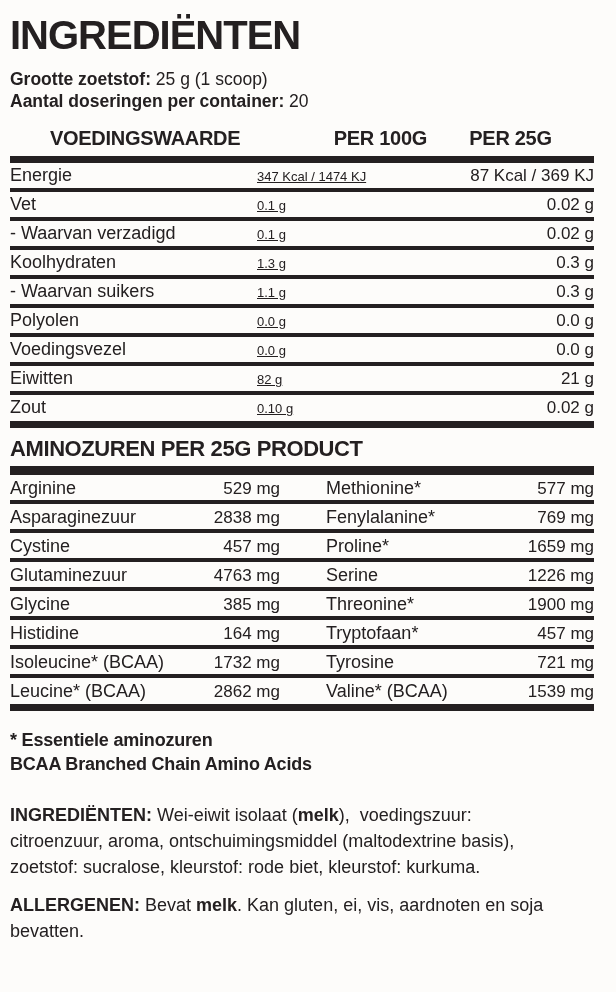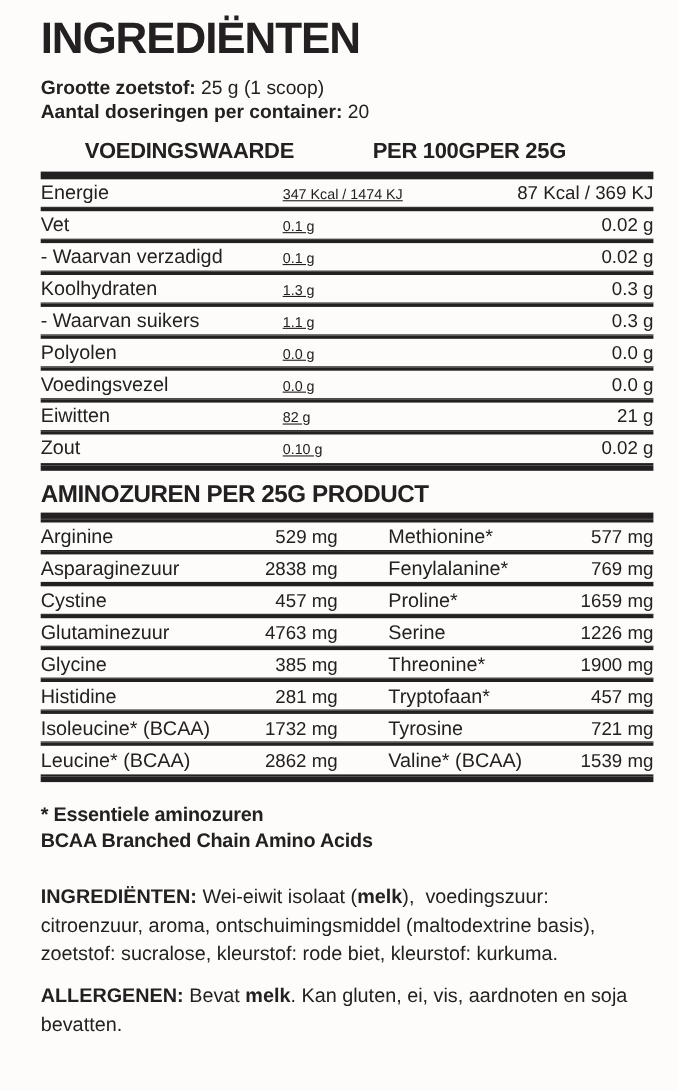--- a/index.html
+++ b/index.html
@@ -6,21 +6,21 @@
     --ink:#242021;
     --bg:#fdfcfa;
   }
   *{margin:0;padding:0;box-sizing:border-box;}
   html,body{width:616px;height:992px;overflow:hidden;}
   body{
     background:var(--bg);
     color:var(--ink);
     font-family:"Liberation Sans", sans-serif;
   }
-  .page{width:616px;height:992px;padding:12px 22px 0 37px;}
+  .page{width:616px;height:992px;padding:12px 22px 0 10px;}
 
   
   .main-title{
     font-size:40px;
     font-weight:800;
     letter-spacing:-1px;
     line-height:46px;
   }
   .serving-block{margin-top:10px;}
   .serving-line{font-size:17.5px;line-height:22px;}
@@ -30,21 +30,21 @@
   .thead{
     display:flex;
     align-items:baseline;
     margin-top:15px;
     font-weight:800;
     font-size:20px;
     letter-spacing:-0.3px;
   }
   .thead .c-name{flex:1;margin-left:40px;}
   .thead .c-100{width:170px;text-align:right;}
-  .thead .c-25{width:167px;text-align:left;}
+  .thead .c-25{width:167px;text-align:center;}
 
   .bar-thick{height:7px;background:var(--ink);margin-top:6px;}
 
   .nrow{
     display:flex;
     align-items:baseline;
     padding:3px 0 2px 0;
     line-height:18px;
   }
   .nrow .c-name{flex:1;font-size:18px;}
@@ -209,21 +209,21 @@
     <div class="arow">
       <span class="a-name">Glycine</span>
       <span class="a-val">385 mg</span>
       <span class="a-gap"></span>
       <span class="a-name2">Threonine*</span>
       <span class="a-val2">1900 mg</span>
     </div>
     <div class="sep"></div>
     <div class="arow">
       <span class="a-name">Histidine</span>
-      <span class="a-val">281 mg</span>
+      <span class="a-val">164 mg</span>
       <span class="a-gap"></span>
       <span class="a-name2">Tryptofaan*</span>
       <span class="a-val2">457 mg</span>
     </div>
     <div class="sep"></div>
     <div class="arow">
       <span class="a-name">Isoleucine* (BCAA)</span>
       <span class="a-val">1732 mg</span>
       <span class="a-gap"></span>
       <span class="a-name2">Tyrosine</span>

